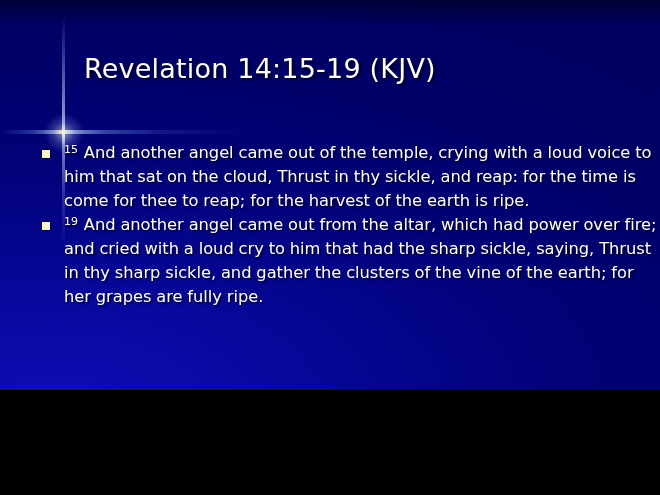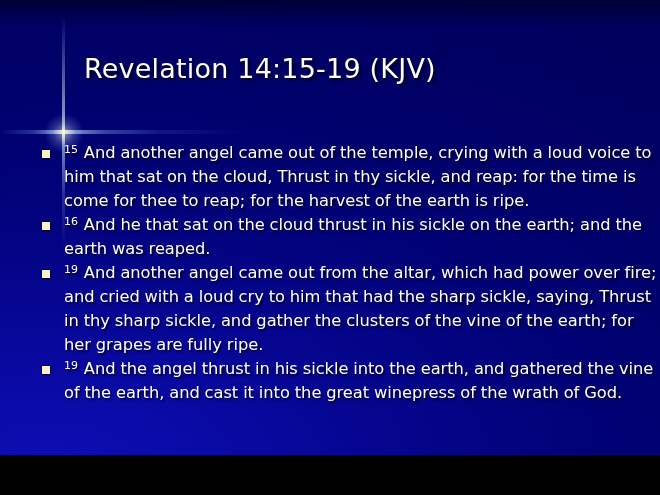--- a/index.html
+++ b/index.html
@@ -4,21 +4,21 @@
 <style>
   html, body {
     margin: 0;
     padding: 0;
     background: #000000;
   }
 
   #slide {
     position: relative;
     width: 660px;
-    height: 455px;
+    height: 390px;
     overflow: hidden;
     font-family: "DejaVu Sans", sans-serif;
     
     background-color: #000066;
   }
 
   
   .bg-radial {
     position: absolute;
     inset: 0;
@@ -158,30 +158,22 @@
 
   <div class="title">Revelation 14:15-19 (KJV)</div>
 
   <div class="body">
 
     <div class="bullet-row">
       <span class="bullet-marker"></span>
       <div class="bullet-text"><span class="vnum">15</span> <span>And another angel came out of the temple, crying with a loud voice to him that sat on the cloud, Thrust in thy sickle, and reap: for the time is come for thee to reap; for the harvest of the earth is ripe.</span></div>
     </div>
 
-    <div class="bullet-row">
-      <span class="bullet-marker"></span>
-      <div class="bullet-text"><span class="vnum">16</span> <span>And he that sat on the cloud thrust in his sickle on the earth; and the earth was reaped.</span></div>
-    </div>
 
 
     <div class="bullet-row">
       <span class="bullet-marker"></span>
       <div class="bullet-text"><span class="vnum">19</span> <span>And another angel came out from the altar, which had power over fire; and cried with a loud cry to him that had the sharp sickle, saying, Thrust in thy sharp sickle, and gather the clusters of the vine of the earth; for her grapes are fully ripe.</span></div>
     </div>
 
-    <div class="bullet-row">
-      <span class="bullet-marker"></span>
-      <div class="bullet-text"><span class="vnum">19</span> <span>And the angel thrust in his sickle into the earth, and gathered the vine of the earth, and cast it into the great winepress of the wrath of God.</span></div>
-    </div>
 
   </div>
 </div>
 
 </body></html>

